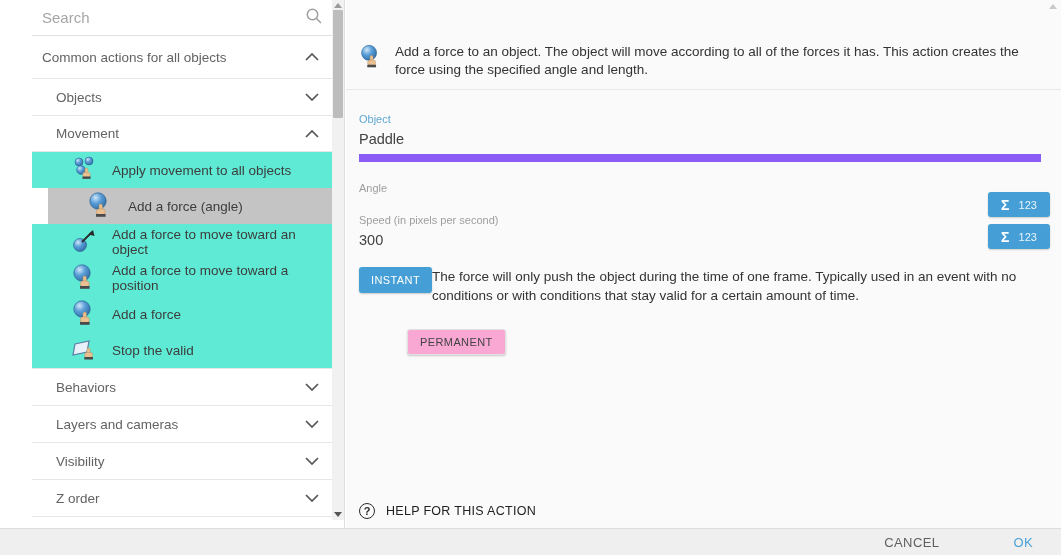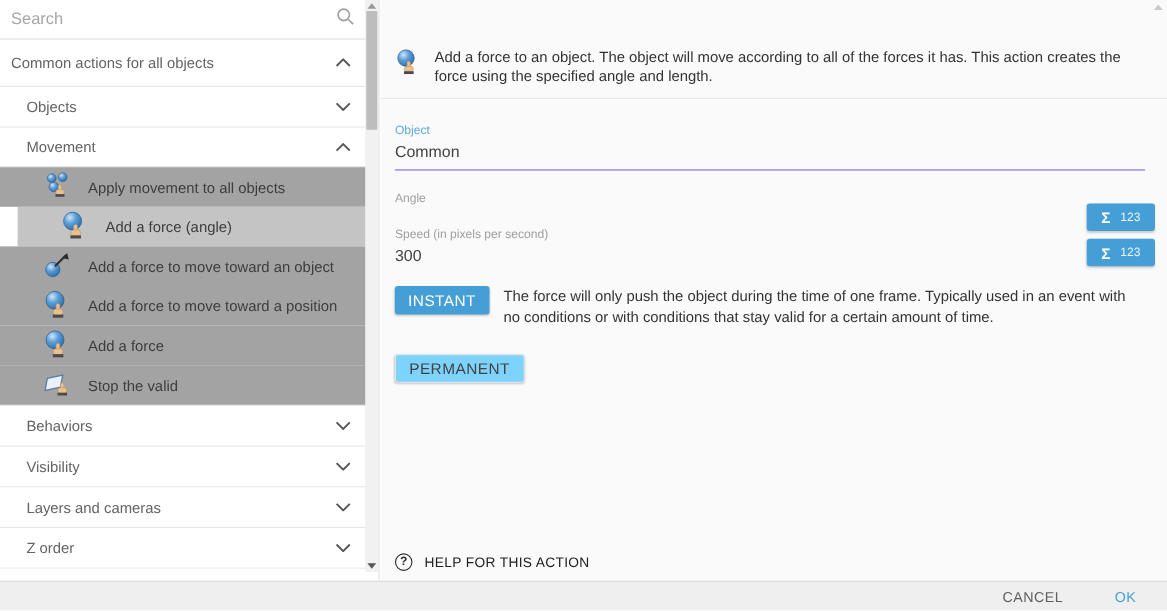--- a/index.html
+++ b/index.html
@@ -17,21 +17,21 @@
     overflow: hidden;
   }
 
   
   .sidebar {
     position: absolute; left: 0; top: 0;
     width: 345px; height: 528px;
     background: #fff;
     border-right: 1px solid #e0e0e0;
   }
-  .sidebar-inner { width: 333px; }
+  .sidebar-inner { width: 333px; padding-left: 32px; }
   .search-row {
     height: 36px;
     display: flex; align-items: center;
     padding: 0 10px;
     border-bottom: 1px solid #e0e0e0;
   }
   .search-input {
     flex: 1;
     border: none; outline: none; background: transparent;
     font-family: "Liberation Sans", sans-serif;
@@ -47,21 +47,21 @@
   .cat-row .cat-label { font-size: 13.5px; color: #636363; }
   .cat-row.top { height: 43px; }
   .cat-row.sub { height: 37px; padding-left: 24px; justify-content: space-between; }
   .cat-row.movement { height: 36px; }
   .leaf-group { border-bottom: 1px solid #e6e6e6; }
   .leaf-row {
     height: 36px;
     display: flex; align-items: center;
     padding-left: 40px;
     cursor: pointer;
-    background: #a3a3a3;
+    background: #5eead4;
   }
   .leaf-row.selected { background: #c4c4c4; margin-left: 16px; }
   .leaf-icon { width: 26px; height: 28px; margin-right: 14px; flex: 0 0 auto; }
   .leaf-label { font-size: 13.5px; color: #3d3d3d; }
   .partial-row { height: 12px; background: #fff; }
 
   
   .sb-scroll {
     position: absolute; top: 0; right: 0;
     width: 12px; height: 520px;
@@ -103,21 +103,21 @@
   .desc-icon { width: 22px; height: 27px; margin-right: 14px; flex: 0 0 auto; }
   .desc-text { font-size: 13.5px; line-height: 18px; color: #333; max-width: 660px; }
 
   .form { padding: 23px 20px 0 13px; position: relative; }
   .field-label-blue { font-size: 11px; color: #5fa8d5; }
   .field-label-gray { font-size: 11px; color: #9e9e9e; }
   .field-value {
     font-size: 14.5px; color: #424242;
     padding: 6px 0 7px 0;
   }
-  .field-object { border-bottom: 1px solid #8b5cf6; }
+  .field-object { border-bottom: 8px solid #8b5cf6; }
   .field-exp { margin-top: 20px; position: relative; }
 
   .exp-btn {
     position: absolute; right: -9px; top: 10px;
     width: 62px; height: 25px;
     background: #459fd6; border: none; border-radius: 3px;
     display: flex; align-items: center; justify-content: center;
     gap: 9px; cursor: pointer;
     box-shadow: 0 1px 2px rgba(0,0,0,0.18);
   }
@@ -125,28 +125,27 @@
   .exp-btn .digits { color: #eaf4fb; font-size: 11px; }
 
   .options { margin-top: 12px; padding-right: 14px; }
   .option-row { display: flex; align-items: flex-start; margin-top: 24px; }
   .option-row:first-child { margin-top: 0; }
   .opt-btn {
     flex: 0 0 auto;
     height: 26px; padding: 0 12px;
     border-radius: 3px;
     font-family: "Liberation Sans", sans-serif;
-    font-size: 14px; letter-spacing: 0.4px;
+    font-size: 11px; letter-spacing: 0.4px;
     cursor: pointer;
     box-shadow: 0 1px 2px rgba(0,0,0,0.2);
   }
   .opt-btn.primary { background: #459fd6; border: none; color: #fff; }
-  .opt-btn.plain   { background: #7dd3fc; border: 1px solid #e2e2e2; color: #424242; }
+  .opt-btn.plain   { background: #f9a8d4; border: 1px solid #e2e2e2; color: #424242; margin-left: 48px; }
   .opt-desc {
-    margin-left: 13px;
     font-size: 13.5px; line-height: 19px; color: #333;
     max-width: 600px;
   }
 
   .help-row {
     position: absolute; left: 13px; top: 503px;
     display: flex; align-items: center;
     cursor: pointer;
   }
   .help-icon {
@@ -161,21 +160,21 @@
     font-size: 12.5px; color: #212121; letter-spacing: 0.3px;
   }
 
   
   .footer {
     position: absolute; left: 0; bottom: 0;
     width: 1061px; height: 27px;
     background: #efefef;
     border-top: 1px solid #dcdcdc;
     display: flex; align-items: center; justify-content: flex-end;
-    padding-right: 28px; gap: 47px;
+    padding-right: 28px; gap: 74px;
   }
   .footer-btn {
     background: none; border: none; cursor: pointer;
     font-family: "Liberation Sans", sans-serif;
     font-size: 13px; letter-spacing: 0.4px;
   }
   .footer-btn.cancel { color: #5f5f5f; }
   .footer-btn.ok { color: #4aa0d8; }
 
   .chev { display: block; }
@@ -311,30 +310,30 @@
       <div class="cat-row sub">
         <span class="cat-label">Behaviors</span>
         <span>
           <svg class="chev" width="14" height="8" viewBox="0 0 14 8">
             <polyline points="1,1 7,7 13,1" fill="none" stroke="#555" stroke-width="1.7"></polyline>
           </svg>
         </span>
       </div>
 
       <div class="cat-row sub">
+        <span class="cat-label">Layers and cameras</span>
+        <span>
+          <svg class="chev" width="14" height="8" viewBox="0 0 14 8">
+            <polyline points="1,1 7,7 13,1" fill="none" stroke="#555" stroke-width="1.7"></polyline>
+          </svg>
+        </span>
+      </div>
+
+      <div class="cat-row sub">
         <span class="cat-label">Visibility</span>
-        <span>
-          <svg class="chev" width="14" height="8" viewBox="0 0 14 8">
-            <polyline points="1,1 7,7 13,1" fill="none" stroke="#555" stroke-width="1.7"></polyline>
-          </svg>
-        </span>
-      </div>
-
-      <div class="cat-row sub">
-        <span class="cat-label">Layers and cameras</span>
         <span>
           <svg class="chev" width="14" height="8" viewBox="0 0 14 8">
             <polyline points="1,1 7,7 13,1" fill="none" stroke="#555" stroke-width="1.7"></polyline>
           </svg>
         </span>
       </div>
 
       <div class="cat-row sub">
         <span class="cat-label">Z order</span>
         <span>
@@ -362,21 +361,21 @@
             <use href="#forceBallHand" transform="translate(1,1)"></use>
           </svg>
       </span>
       <div class="desc-text">Add a force to an object. The object will move according to all of the forces it has. This action creates the force using the specified angle and length.</div>
     </div>
 
     <div class="form">
 
       <div class="field-object">
         <div class="field-label-blue">Object</div>
-        <div class="field-value">Common</div>
+        <div class="field-value">Paddle</div>
       </div>
 
       <div class="field-exp">
         <div class="field-label-gray">Angle</div>
         <button class="exp-btn">
           <span class="sigma">Σ</span>
           <span class="digits">123</span>
         </button>
       </div>
 

